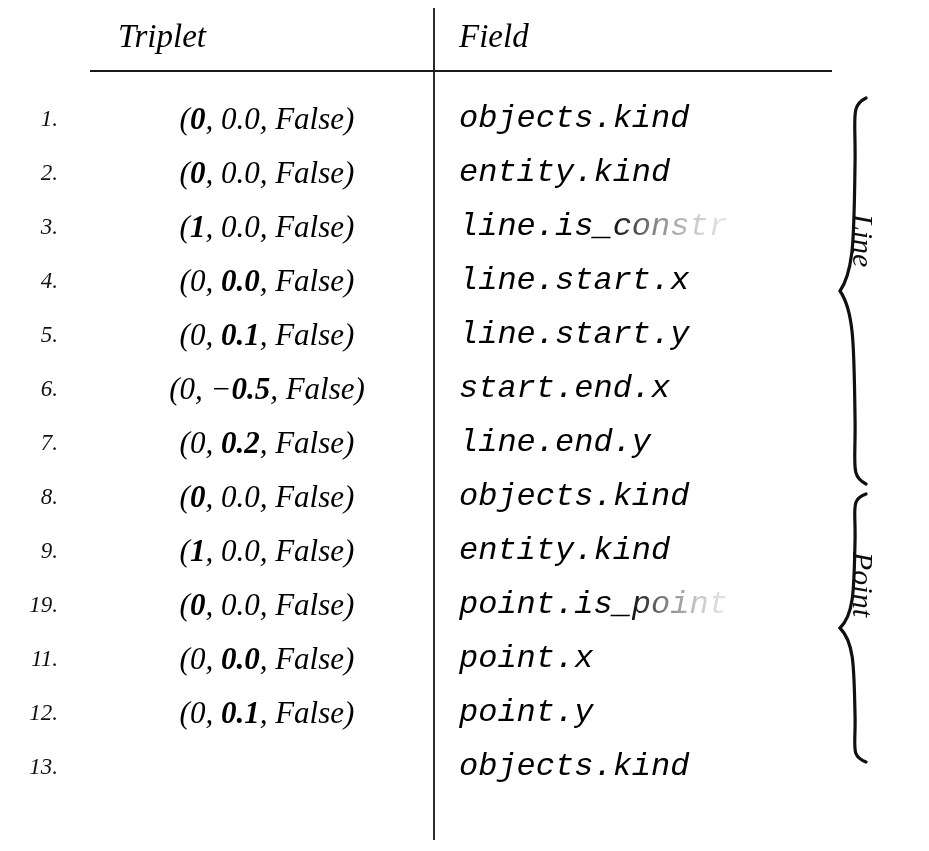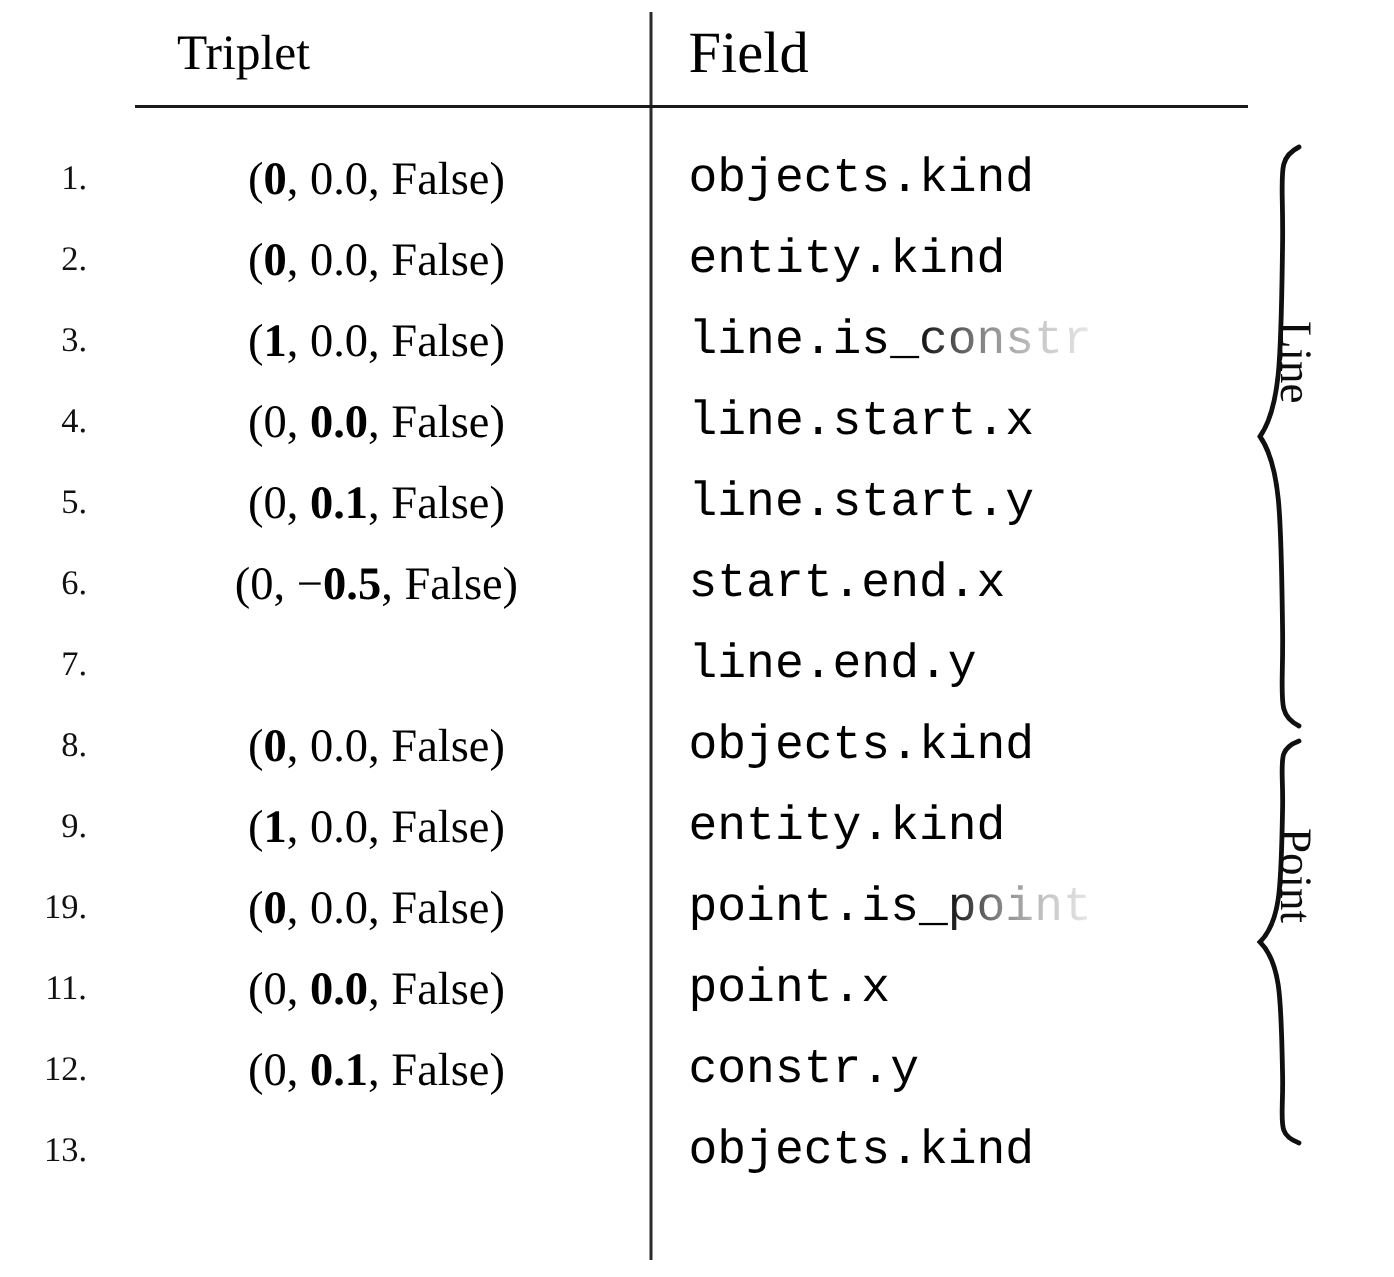--- a/index.html
+++ b/index.html
@@ -12,20 +12,21 @@
     height: 851px;
     font-family: "Liberation Serif", "DejaVu Serif", serif;
     color: #000000;
     overflow: hidden;
   }
 
   .table-figure {
     position: relative;
     width: 929px;
     height: 740px;
+    font-style: italic;
   }
 
   
   .col-divider {
     position: absolute;
     left: 433px;
     top: 8px;
     width: 2px;
     height: 832px;
     background: #2b2b2b;
@@ -44,21 +45,21 @@
     left: 118px;
     top: 0;
     font-size: 33px;
     line-height: 44px;
     white-space: nowrap;
   }
   .header-field {
     position: absolute;
     left: 459px;
     top: 0;
-    font-size: 39px;
+    font-size: 33px;
     line-height: 44px;
     white-space: nowrap;
   }
   .header-rule {
     position: absolute;
     left: 90px;
     top: 70px;
     width: 742px;
     height: 2px;
     background: #1a1a1a;
@@ -80,21 +81,21 @@
     left: 0;
     top: 0;
     width: 58px;
     text-align: right;
     font-size: 23px;
     line-height: 54px;
     color: #111111;
   }
   .row-triplet {
     position: absolute;
-    left: 86px;
+    left: 102px;
     top: 0;
     width: 330px;
     text-align: center;
     font-size: 31px;
     line-height: 54px;
     white-space: nowrap;
   }
   .row-field {
     position: absolute;
     left: 459px;
@@ -187,20 +188,21 @@
         <div class="row-triplet"><span>(</span><span>0</span><span>, </span><span class="bold">0.1</span><span>, </span><span>False</span><span>)</span></div>
         <div class="row-field"><span>line.start.y</span></div>
       </div>
       <div class="row">
         <div class="row-index">6.</div>
         <div class="row-triplet"><span>(</span><span>0</span><span>, </span><span>−</span><span class="bold">0.5</span><span>, </span><span>False</span><span>)</span></div>
         <div class="row-field"><span>start.end.x</span></div>
       </div>
       <div class="row">
         <div class="row-index">7.</div>
+        <div class="row-triplet"><span>(</span><span>0</span><span>, </span><span class="bold">0.2</span><span>, </span><span>False</span><span>)</span></div>
         <div class="row-field"><span>line.end.y</span></div>
       </div>
       <div class="row">
         <div class="row-index">8.</div>
         <div class="row-triplet"><span>(</span><span class="bold">0</span><span>, </span><span>0.0</span><span>, </span><span>False</span><span>)</span></div>
         <div class="row-field"><span>objects.kind</span></div>
       </div>
       <div class="row">
         <div class="row-index">9.</div>
         <div class="row-triplet"><span>(</span><span class="bold">1</span><span>, </span><span>0.0</span><span>, </span><span>False</span><span>)</span></div>
@@ -212,21 +214,21 @@
         <div class="row-field"><span>point.is_</span><span class="fade-tail">point</span></div>
       </div>
       <div class="row">
         <div class="row-index">11.</div>
         <div class="row-triplet"><span>(</span><span>0</span><span>, </span><span class="bold">0.0</span><span>, </span><span>False</span><span>)</span></div>
         <div class="row-field"><span>point.x</span></div>
       </div>
       <div class="row">
         <div class="row-index">12.</div>
         <div class="row-triplet"><span>(</span><span>0</span><span>, </span><span class="bold">0.1</span><span>, </span><span>False</span><span>)</span></div>
-        <div class="row-field"><span>constr.y</span></div>
+        <div class="row-field"><span>point.y</span></div>
       </div>
       <div class="row">
         <div class="row-index">13.</div>
         <div class="row-field"><span>objects.kind</span></div>
       </div>
     </div>
 
   <div class="brace brace-line">
     <svg class="brace-svg" width="40" height="390" viewBox="0 0 40 390" preserveAspectRatio="none">
       <path d="M 30 2 C 14 10, 20 20, 19 70 C 18 140, 18 175, 4 195 C 18 215, 18 250, 19 320 C 20 370, 14 380, 30 388" fill="none" stroke="#101010" stroke-width="3.2" stroke-linecap="round"></path>

